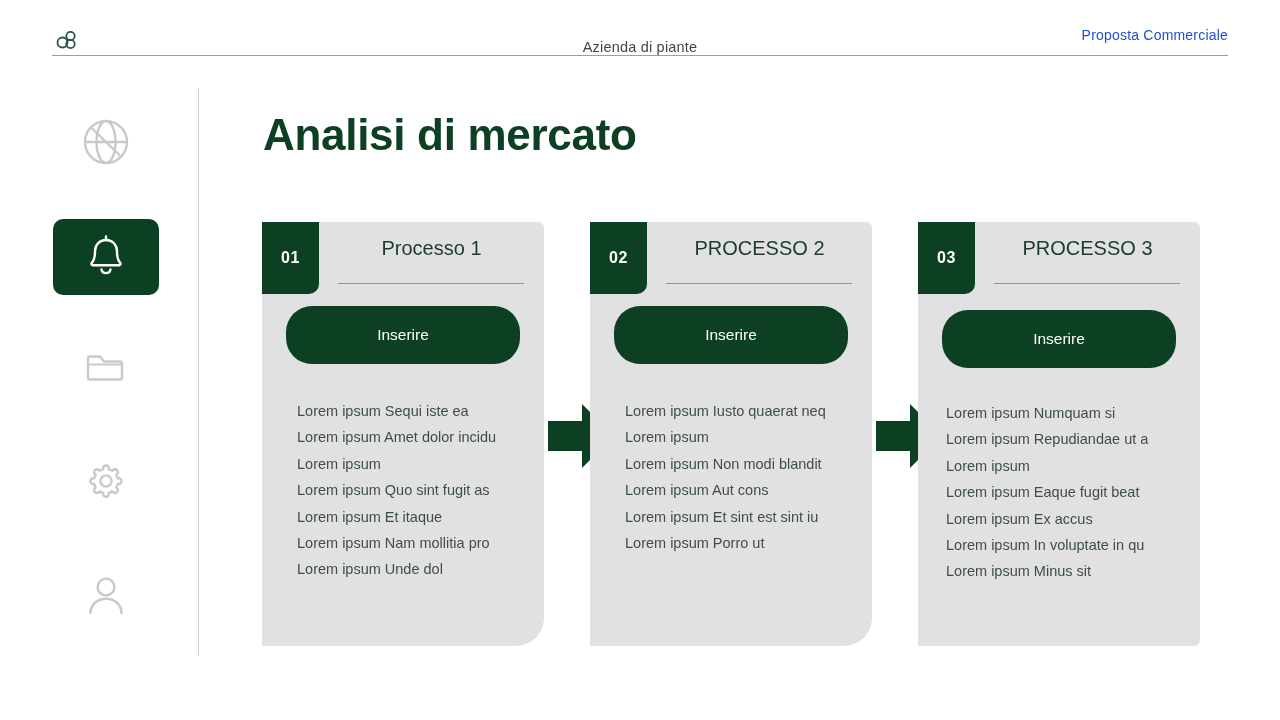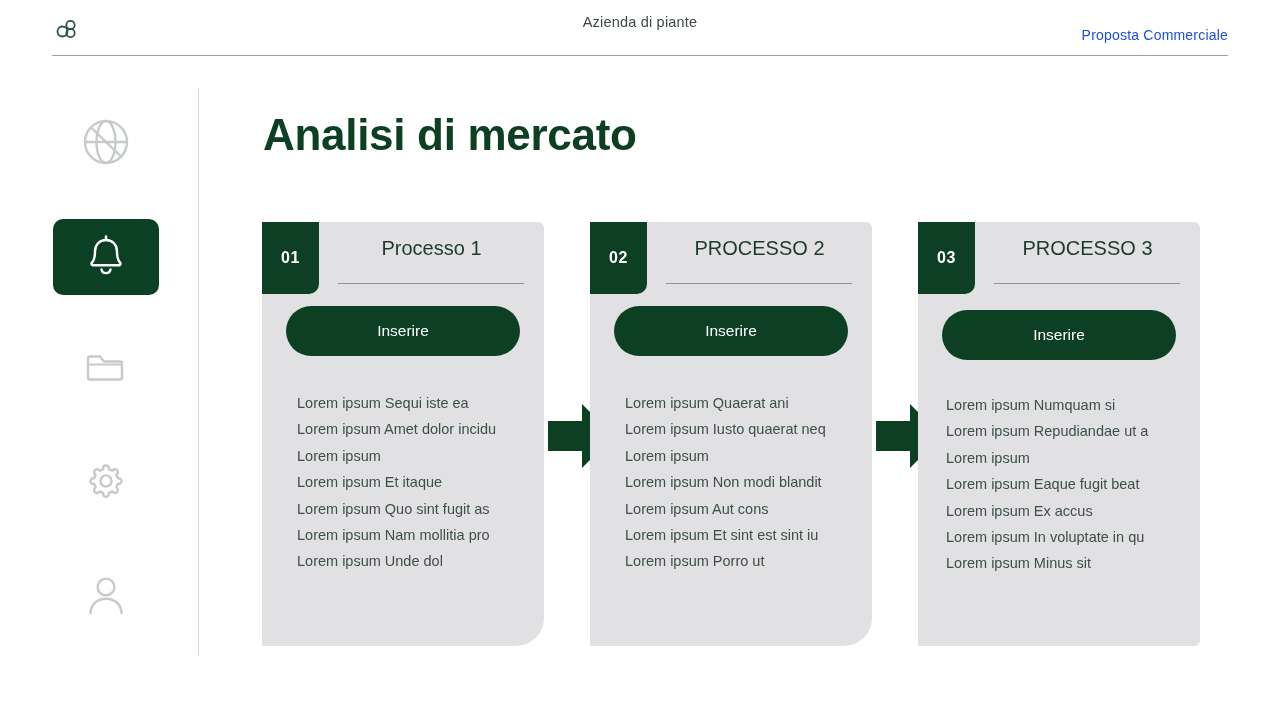--- a/index.html
+++ b/index.html
@@ -7,21 +7,21 @@
     width: 1280px; height: 720px;
     background: #ffffff;
     font-family: "Liberation Sans", sans-serif;
     overflow: hidden;
   }
   .slide { position: relative; width: 1280px; height: 720px; background: #fff; }
 
   
   .topbar {
     position: absolute; left: 52px; top: 14px; width: 1176px; height: 42px;
-    display: flex; align-items: flex-start;
+    display: flex; align-items: flex-end;
     border-bottom: 1.5px solid #9aa0a0;
   }
   .logo { width: 30px; height: 30px; flex: 0 0 30px; display: flex; align-items: center; justify-content: center; }
   .topbar-center {
     position: absolute; left: 0; right: 0; text-align: center;
     font-size: 14.5px; color: #3d4a44; letter-spacing: .2px;
   }
   .topbar-right {
     position: absolute; right: 0; top: 50%; transform: translateY(-50%);
     font-size: 14px; color: #1d4ed8; letter-spacing: .2px;
@@ -77,21 +77,21 @@
     display: flex; align-items: center; justify-content: center;
     font-size: 20px; color: #1d3a2b; padding-bottom: 10px;
   }
   .head-rule {
     position: absolute; left: 76px; right: 20px; bottom: 0;
     height: 1px; background: #8f9794;
   }
 
   .btn-wrap { display: flex; justify-content: center; padding-top: 22px; }
   .btn {
-    width: 234px; height: 50px; border-radius: 26px;
+    width: 234px; height: 58px; border-radius: 26px;
     background: #0d4023; color: #ffffff;
     font-size: 15.5px; display: flex; align-items: center; justify-content: center;
     border: none; cursor: pointer; font-family: inherit;
   }
 
   .list {
     list-style: none; padding: 34px 14px 0 35px;
     font-size: 14.5px; line-height: 26.4px; color: #3f4f48;
   }
   .card.c3 .list { padding-left: 28px; }
@@ -188,22 +188,22 @@
         <div class="head-label">Processo 1</div>
         <div class="head-rule"></div>
       </div>
       <div class="btn-wrap">
         <button class="btn">Inserire</button>
       </div>
       <ul class="list">
         <li>Lorem ipsum Sequi iste ea</li>
         <li>Lorem ipsum Amet dolor incidu</li>
         <li>Lorem ipsum</li>
+        <li>Lorem ipsum Quo sint fugit as</li>
         <li>Lorem ipsum Et itaque</li>
-        <li>Lorem ipsum Quo sint fugit as</li>
         <li>Lorem ipsum Nam mollitia pro</li>
         <li>Lorem ipsum Unde dol</li>
       </ul>
     </div>
 
     <div class="arrow a1" style="top:178px;">
       <svg width="70" height="72" viewBox="0 0 70 72">
         <path d="M2 21 H36 V4 L68 36 L36 68 V51 H2 Z" fill="#0d4023"></path>
       </svg>
     </div>
@@ -211,21 +211,20 @@
     <div class="card c2">
       <div class="card-head">
         <div class="badge">02</div>
         <div class="head-label">PROCESSO 2</div>
         <div class="head-rule"></div>
       </div>
       <div class="btn-wrap">
         <button class="btn">Inserire</button>
       </div>
       <ul class="list">
-        <li>Lorem ipsum Quaerat ani</li>
         <li>Lorem ipsum Iusto quaerat neq</li>
         <li>Lorem ipsum</li>
         <li>Lorem ipsum Non modi blandit</li>
         <li>Lorem ipsum Aut cons</li>
         <li>Lorem ipsum Et sint est sint iu</li>
         <li>Lorem ipsum Porro ut</li>
       </ul>
     </div>
 
     <div class="arrow a2" style="top:178px;">

